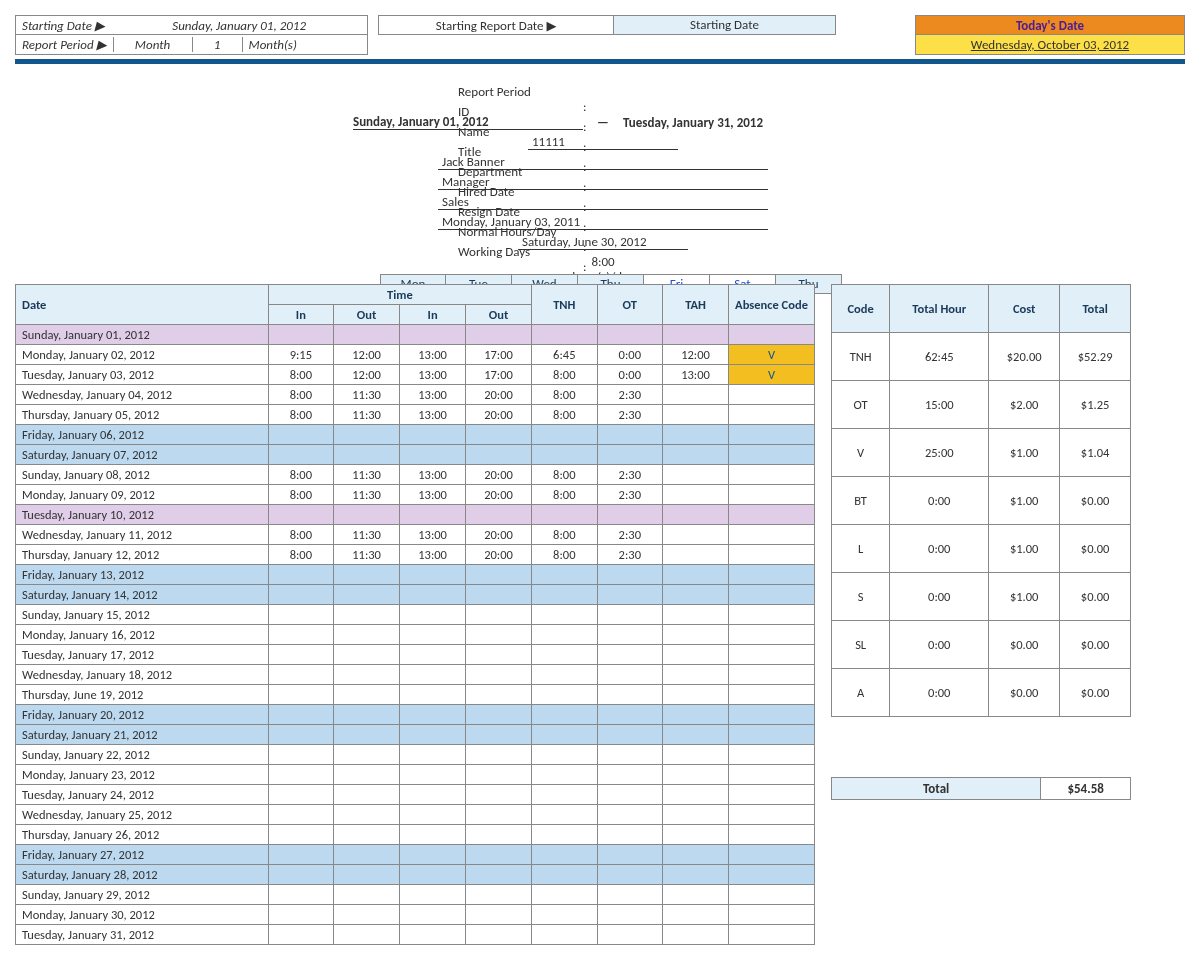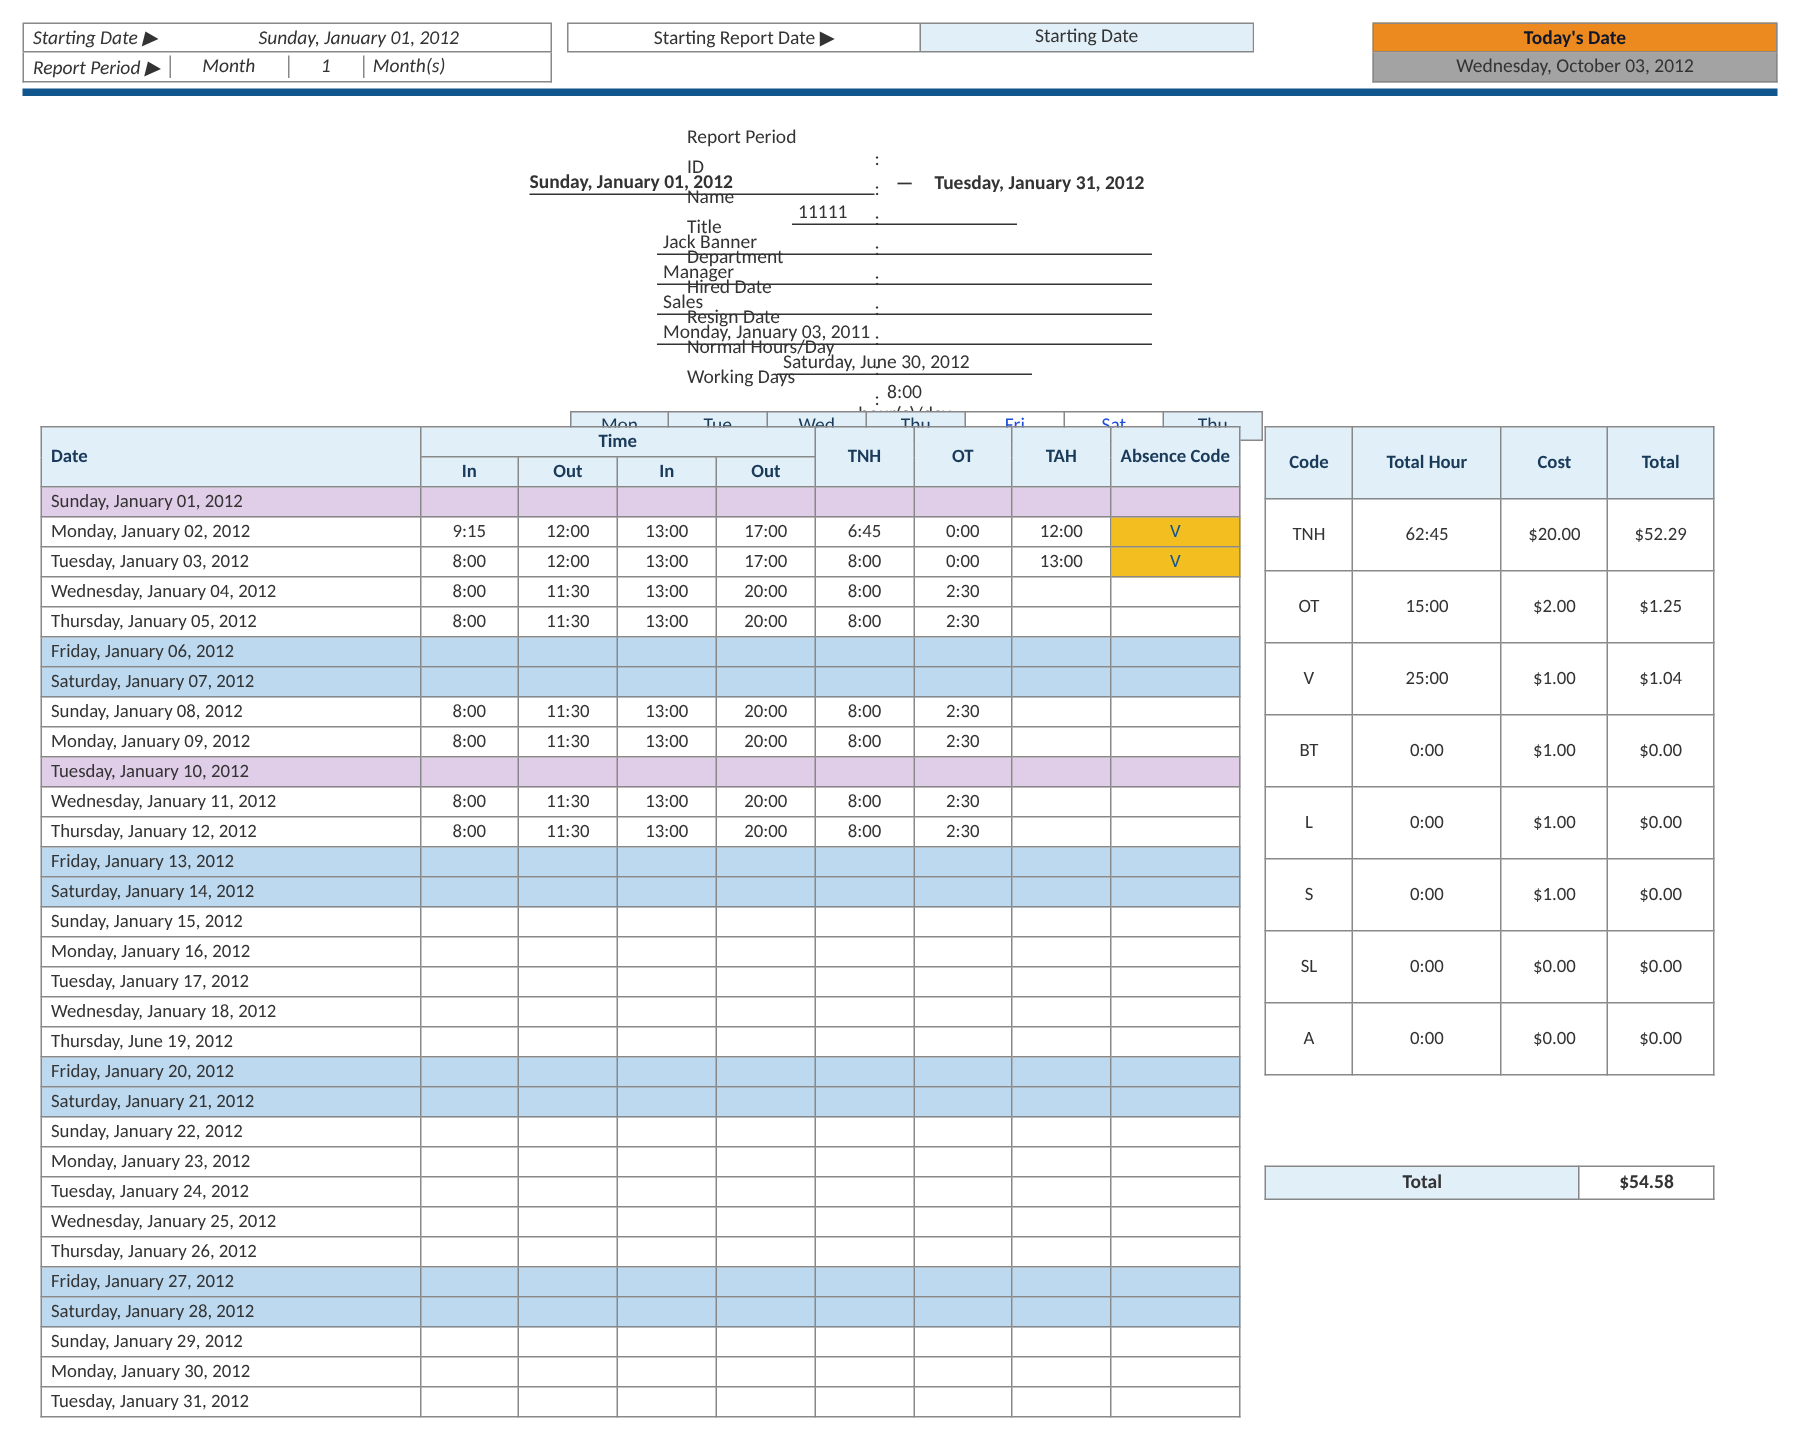--- a/index.html
+++ b/index.html
@@ -49,34 +49,35 @@
     border: 1px solid #888;
     height: 20px;
     align-items: center;
   }
   .top-right {
     flex: 1;
     min-width: 270px;
   }
   .today-header {
     background: #ec8a1f;
-    color: #0f172a;
+    color: #4c1d95;
     font-weight: bold;
     text-align: center;
     height: 20px;
     line-height: 20px;
     border: 1px solid #888;
   }
   .today-date {
     text-align: center;
     height: 20px;
     line-height: 20px;
     border: 1px solid #888;
     border-top: none;
-    background: #a3a3a3;
+    background: #fde047;
+    text-decoration: underline;
   }
   .divider {
     height: 5px;
     background: #12568e;
     margin: 4px 0 20px 0;
   }
   .employee-block {
     margin-left: 6px;
     margin-bottom: 20px;
   }
@@ -117,21 +118,20 @@
     background: #e1eff8;
     color: #1a3a5a;
     font-weight: 500;
   }
   .wd-cell.off { background: #fff; color: #1d4ed8; }
   .wd-cell + .wd-cell { border-left: none; }
   .main-flex {
     display: flex;
     gap: 16px;
     align-items: flex-start;
-    margin-left: 12px;
   }
   .timesheet {
     border-collapse: collapse;
     width: 800px;
   }
   .timesheet th, .timesheet td {
     border: 1px solid #888;
     padding: 0 6px;
     height: 20px;
     font-size: 12.5px;

